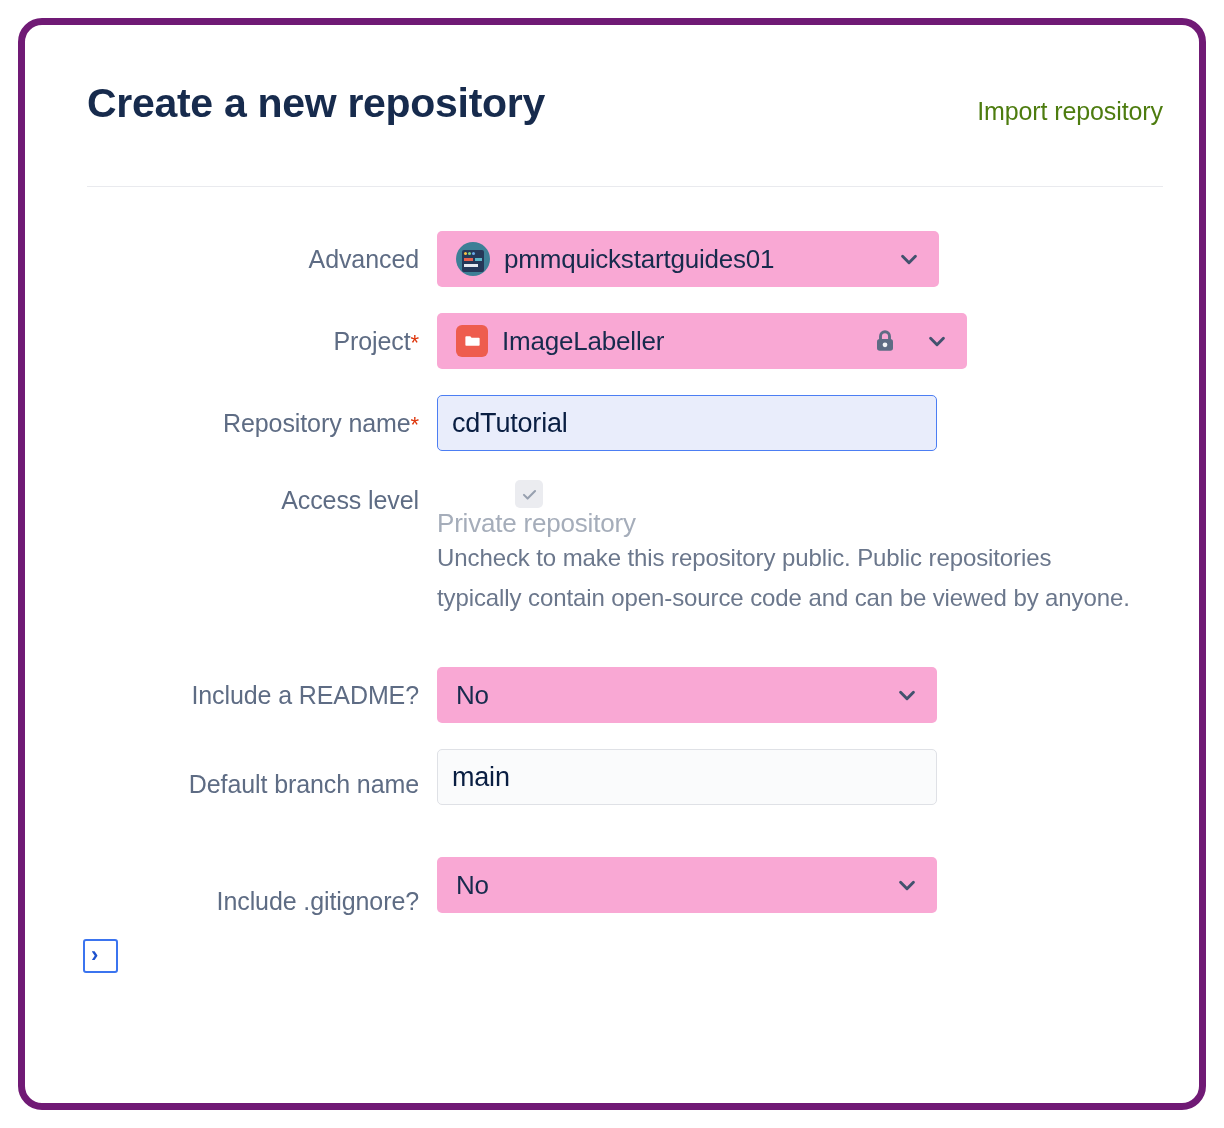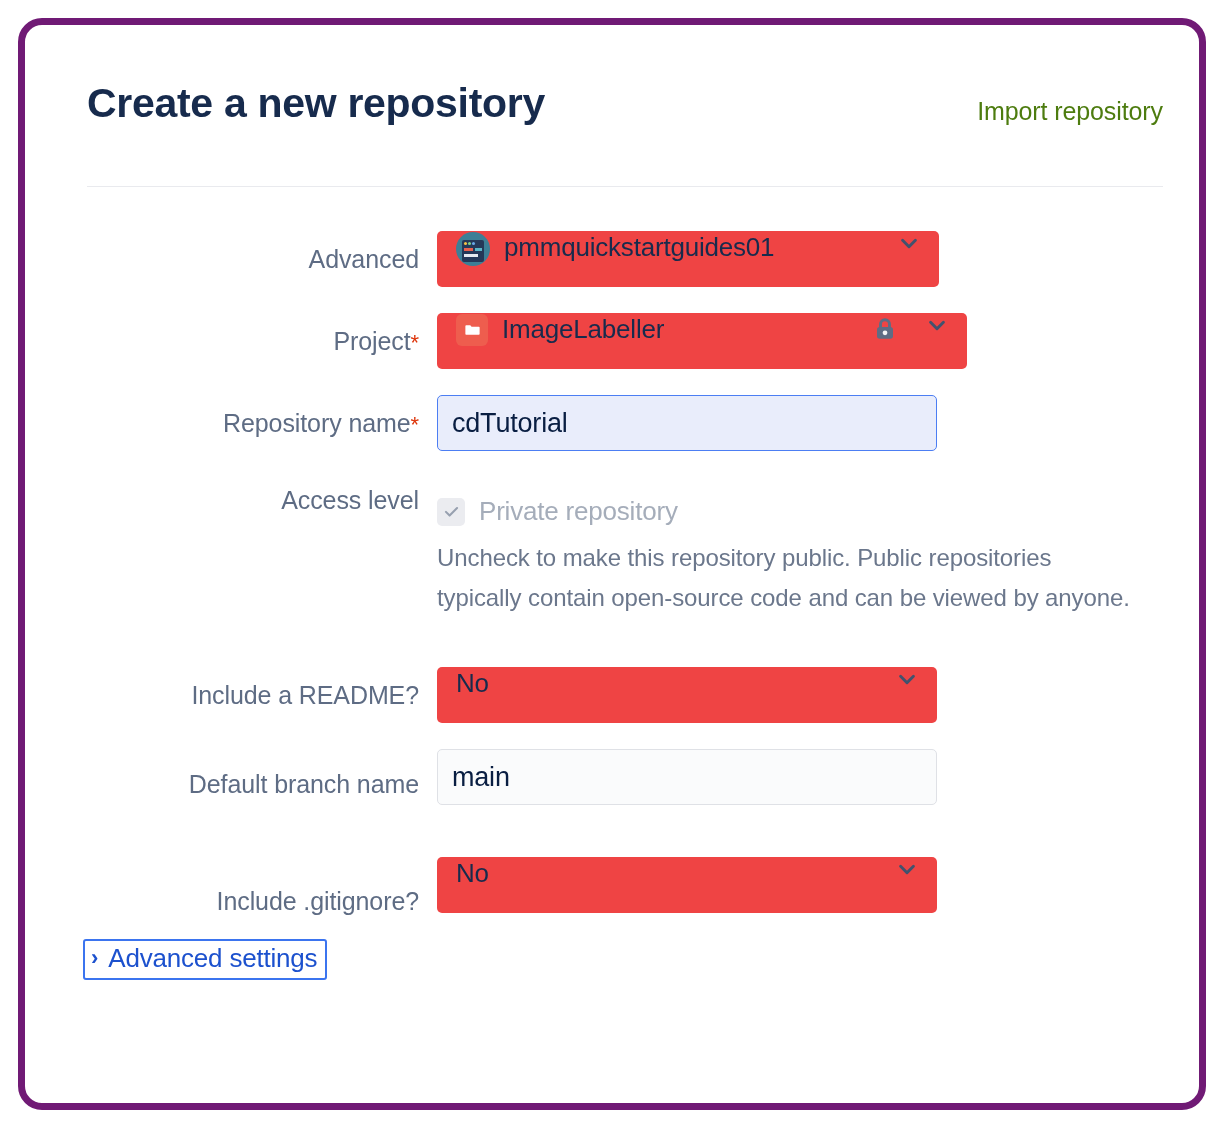--- a/index.html
+++ b/index.html
@@ -66,25 +66,26 @@
   }
   .req {
     color: #DE350B;
     font-size: 22px;
   }
 
   .fieldwrap { position: absolute; left: 350px; }
 
   
   .sel {
-    background: #ef4444;
+    background: #f9a8d4;
     border: 1px solid transparent;
     border-radius: 5px;
     height: 56px;
     display: flex;
+    align-items: center;
     padding: 0 18px;
     cursor: pointer;
     font-size: 26px;
     color: #172B4D;
     position: relative;
   }
   .sel .selval {
     flex: 1;
     white-space: nowrap;
     overflow: hidden;
@@ -309,21 +310,21 @@
     </div>
     <div class="fieldwrap" style="width:500px;">
       <div class="tinput focused">
         <span>cdTutorial</span>
       </div>
     </div>
   </div>
 
   <div class="row" style="top:455px;">
     <div class="flabel" style="top:5px;">Access level</div>
-    <div class="fieldwrap cbrow" style="top:16px;">
+    <div class="fieldwrap cbrow" style="top:0px;flex-direction:column;">
       <span class="cbox">
         <svg viewBox="0 0 24 24" width="19" height="19">
             <path d="M5 12.5l4.6 4.6L19 7.6" fill="none" stroke="#97A0AF" stroke-width="2.6" stroke-linecap="round" stroke-linejoin="round"></path>
           </svg>
       </span>
       <span class="cblabel">Private repository</span>
     </div>
     <div class="helptext" style="top:58px;">Uncheck to make this repository public. Public repositories typically contain open-source code and can be viewed by anyone.</div>
   </div>
 
@@ -359,17 +360,16 @@
           <svg viewBox="0 0 24 24" width="22" height="22">
               <path d="M5 9l7 7 7-7" fill="none" stroke="#42526E" stroke-width="3.2" stroke-linecap="round" stroke-linejoin="round"></path>
             </svg>
         </span>
       </div>
     </div>
   </div>
 
   <div id="advanced">
     <span class="acaret">›</span>
-    <span class="alabel">Advanced settings</span>
   </div>
 
 
 </div>
 
 </body></html>

